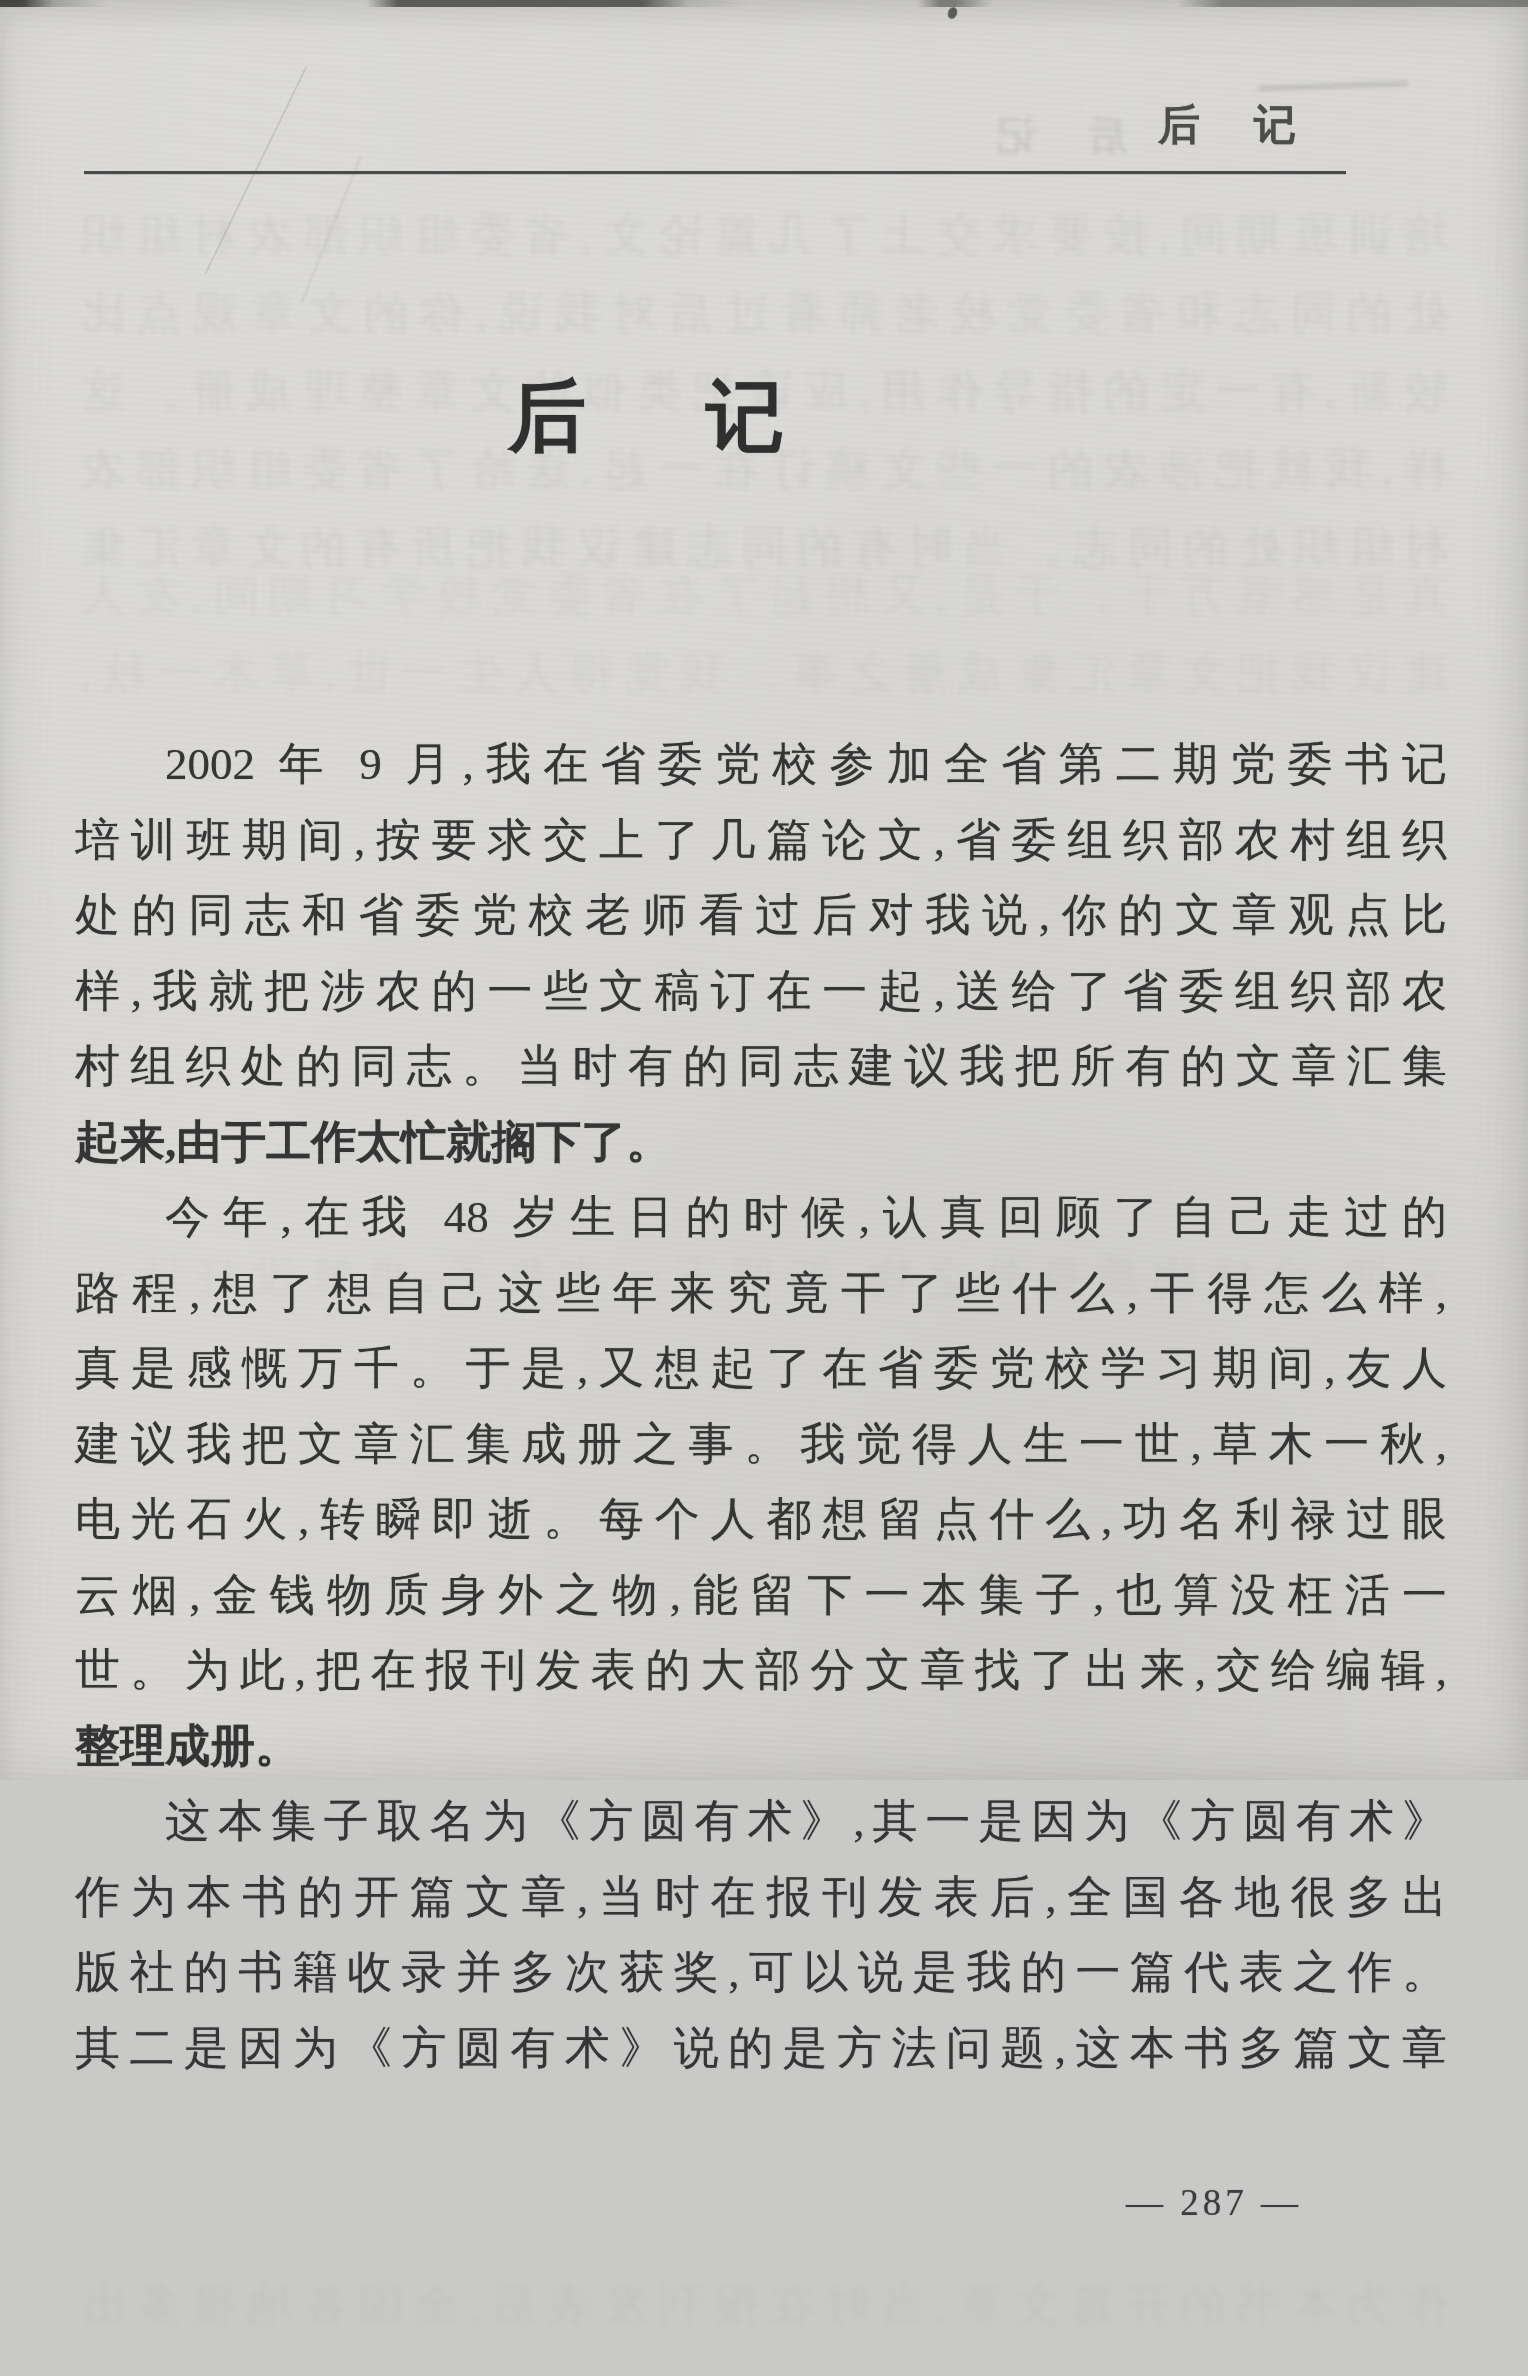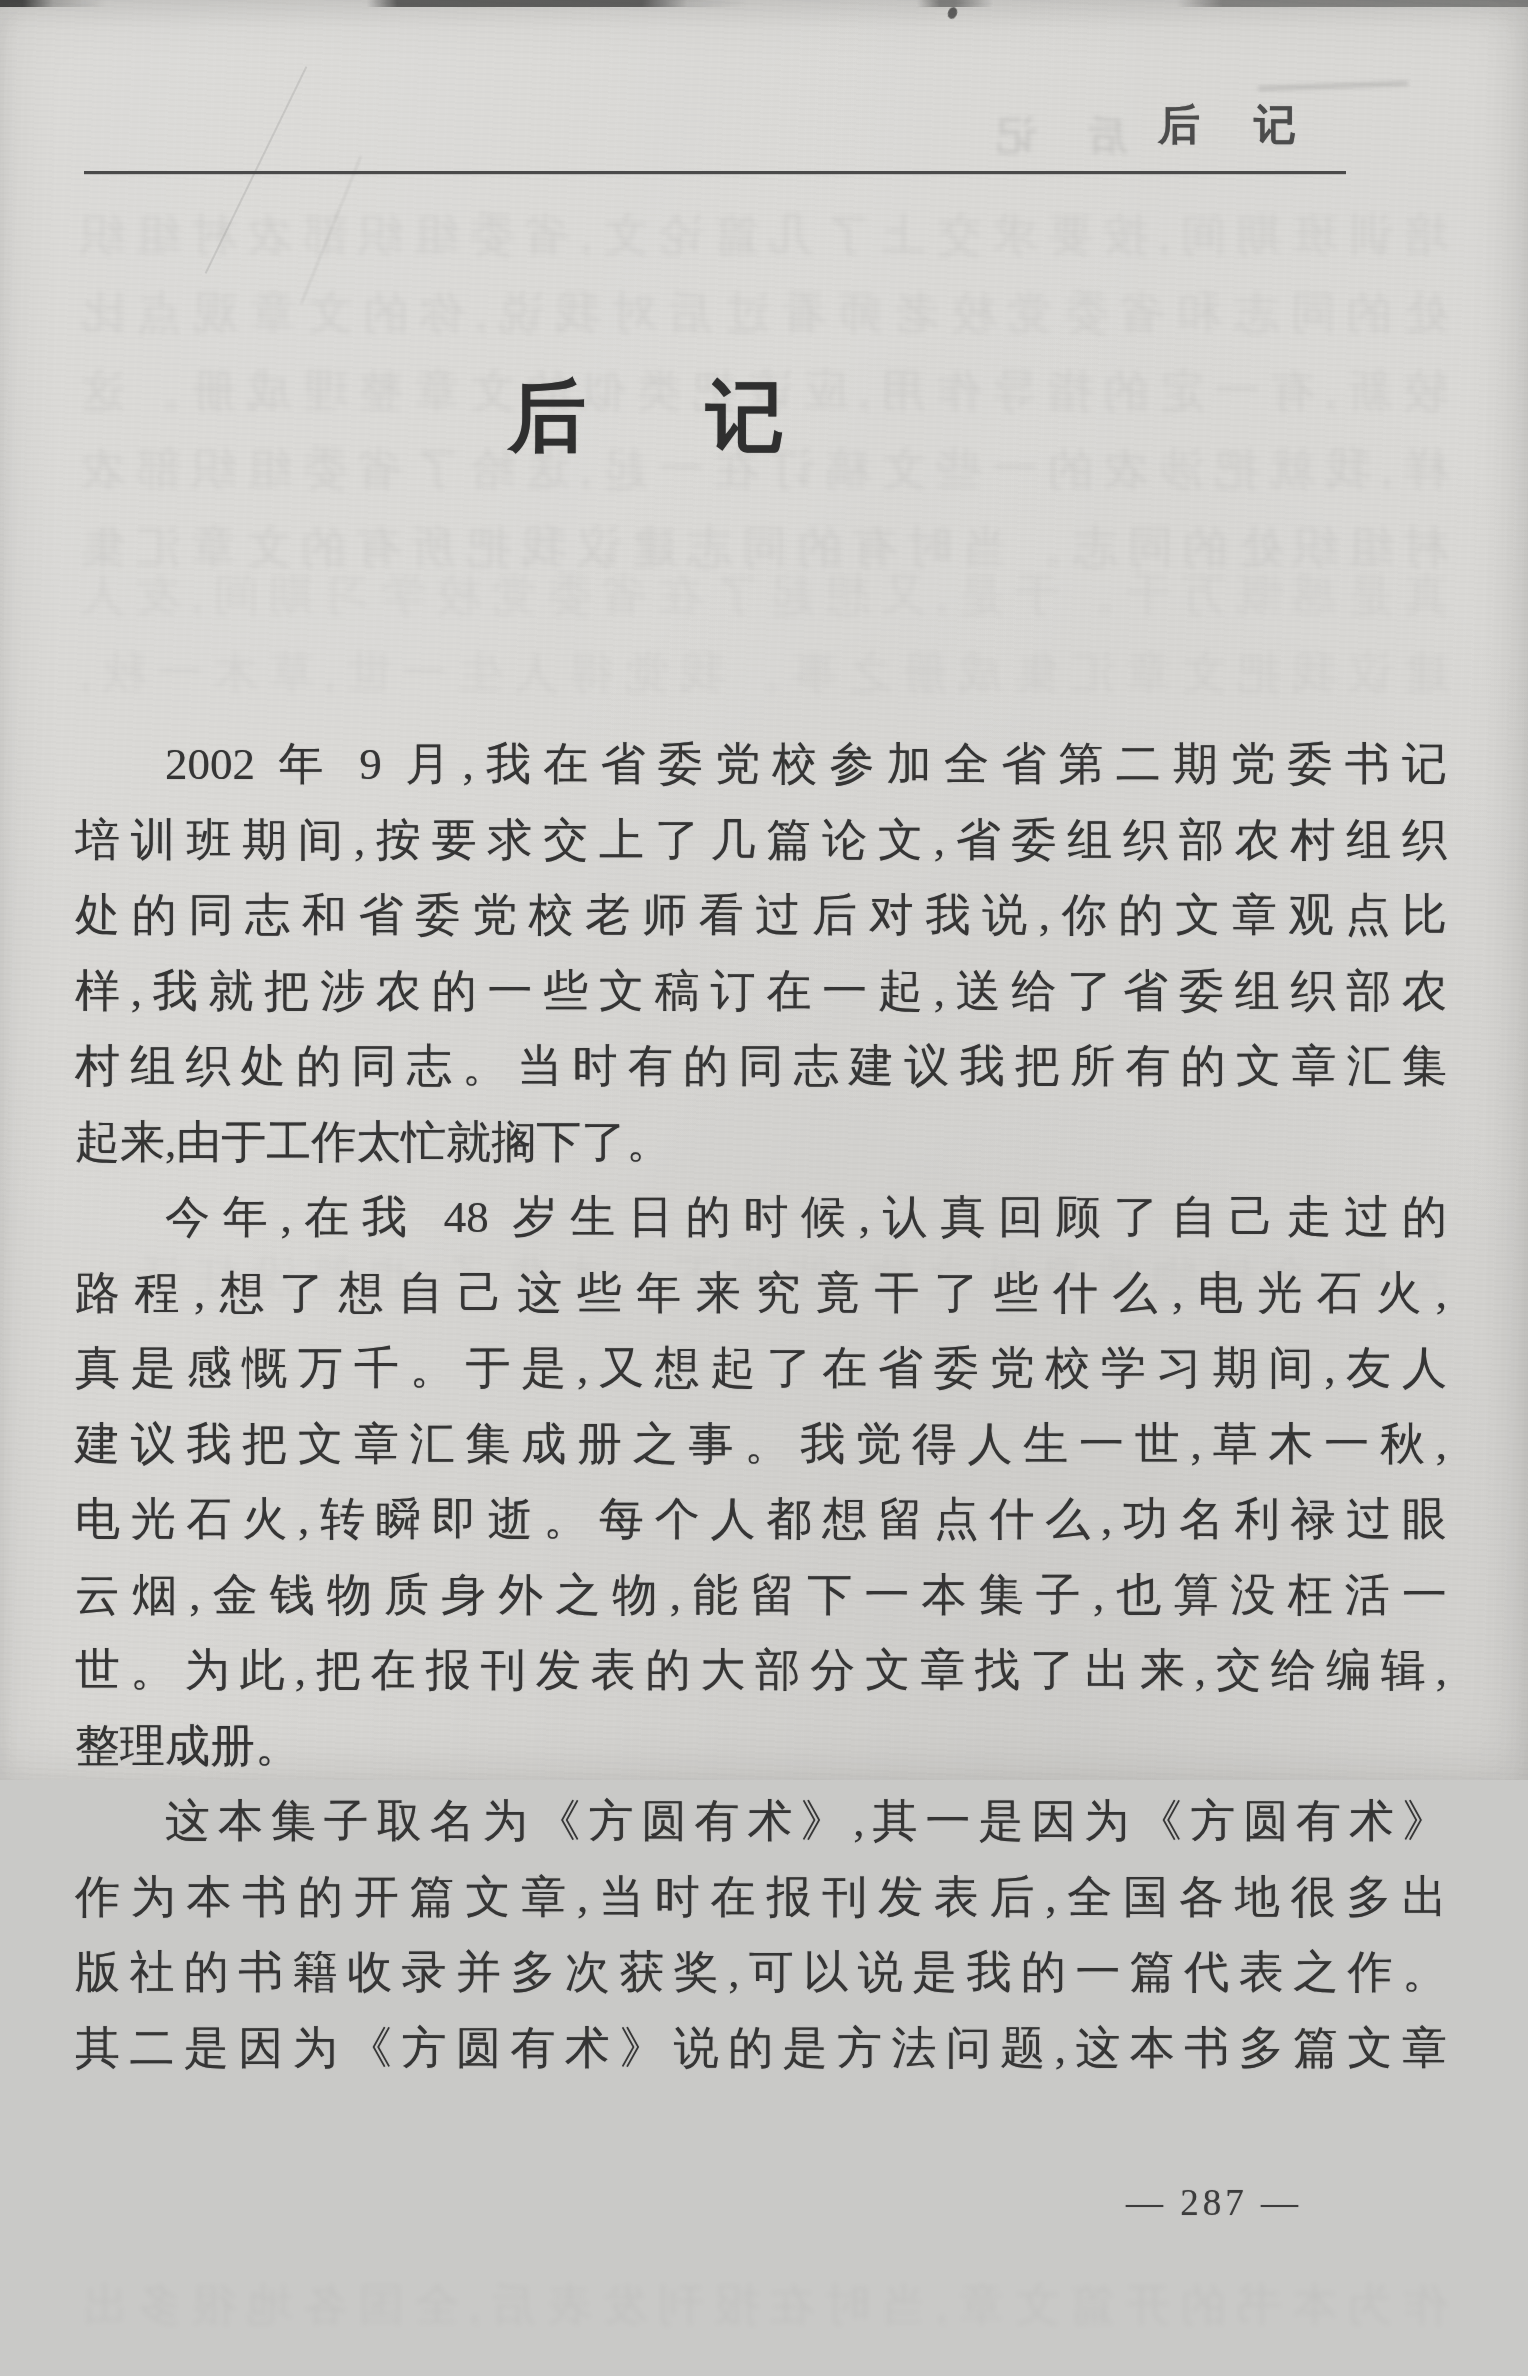--- a/index.html
+++ b/index.html
@@ -74,21 +74,21 @@
   
   .body-text{
     position:absolute;left:75px;top:727px;width:1372px;
     font-size:45px;line-height:75.5px;color:var(--ink,#353535);
     text-shadow:0 0 1px rgba(55,55,55,.55);
     text-align:justify;
   }
   .body-text .line{text-align-last:justify;-moz-text-align-last:justify;white-space:nowrap;}
   .body-text .line{white-space:normal;}
   .body-text .line.indent{text-indent:90px;}
-  .body-text .line.para-end{text-align-last:left;-moz-text-align-last:left;}
+  .body-text .line.para-end{text-align-last:left;font-weight:bold;-moz-text-align-last:left;}
 
   
   .page-number{
     position:absolute;top:2184px;right:226px;
     font-size:37px;line-height:1;color:#3d3d3d;letter-spacing:4px;
     text-shadow:0 0 1px rgba(60,60,60,.5);
   }
 
   
   .bleed{position:absolute;left:80px;width:1368px;color:#5f5f5f;
@@ -137,21 +137,21 @@
   <h1 class="page-title" style="margin:0;">后　记</h1>
 
   <div class="body-text" id="body-text">
       <div class="line indent">2002 年 9 月,我在省委党校参加全省第二期党委书记</div>
       <div class="line">培训班期间,按要求交上了几篇论文,省委组织部农村组织</div>
       <div class="line">处的同志和省委党校老师看过后对我说,你的文章观点比</div>
       <div class="line">样,我就把涉农的一些文稿订在一起,送给了省委组织部农</div>
       <div class="line">村组织处的同志。当时有的同志建议我把所有的文章汇集</div>
       <div class="line para-end">起来,由于工作太忙就搁下了。</div>
       <div class="line indent">今年,在我 48 岁生日的时候,认真回顾了自己走过的</div>
-      <div class="line">路程,想了想自己这些年来究竟干了些什么,电光石火,</div>
+      <div class="line">路程,想了想自己这些年来究竟干了些什么,干得怎么样,</div>
       <div class="line">真是感慨万千。于是,又想起了在省委党校学习期间,友人</div>
       <div class="line">建议我把文章汇集成册之事。我觉得人生一世,草木一秋,</div>
       <div class="line">电光石火,转瞬即逝。每个人都想留点什么,功名利禄过眼</div>
       <div class="line">云烟,金钱物质身外之物,能留下一本集子,也算没枉活一</div>
       <div class="line">世。为此,把在报刊发表的大部分文章找了出来,交给编辑,</div>
       <div class="line para-end">整理成册。</div>
       <div class="line indent">这本集子取名为《方圆有术》,其一是因为《方圆有术》</div>
       <div class="line">作为本书的开篇文章,当时在报刊发表后,全国各地很多出</div>
       <div class="line">版社的书籍收录并多次获奖,可以说是我的一篇代表之作。</div>
       <div class="line">其二是因为《方圆有术》说的是方法问题,这本书多篇文章</div>

